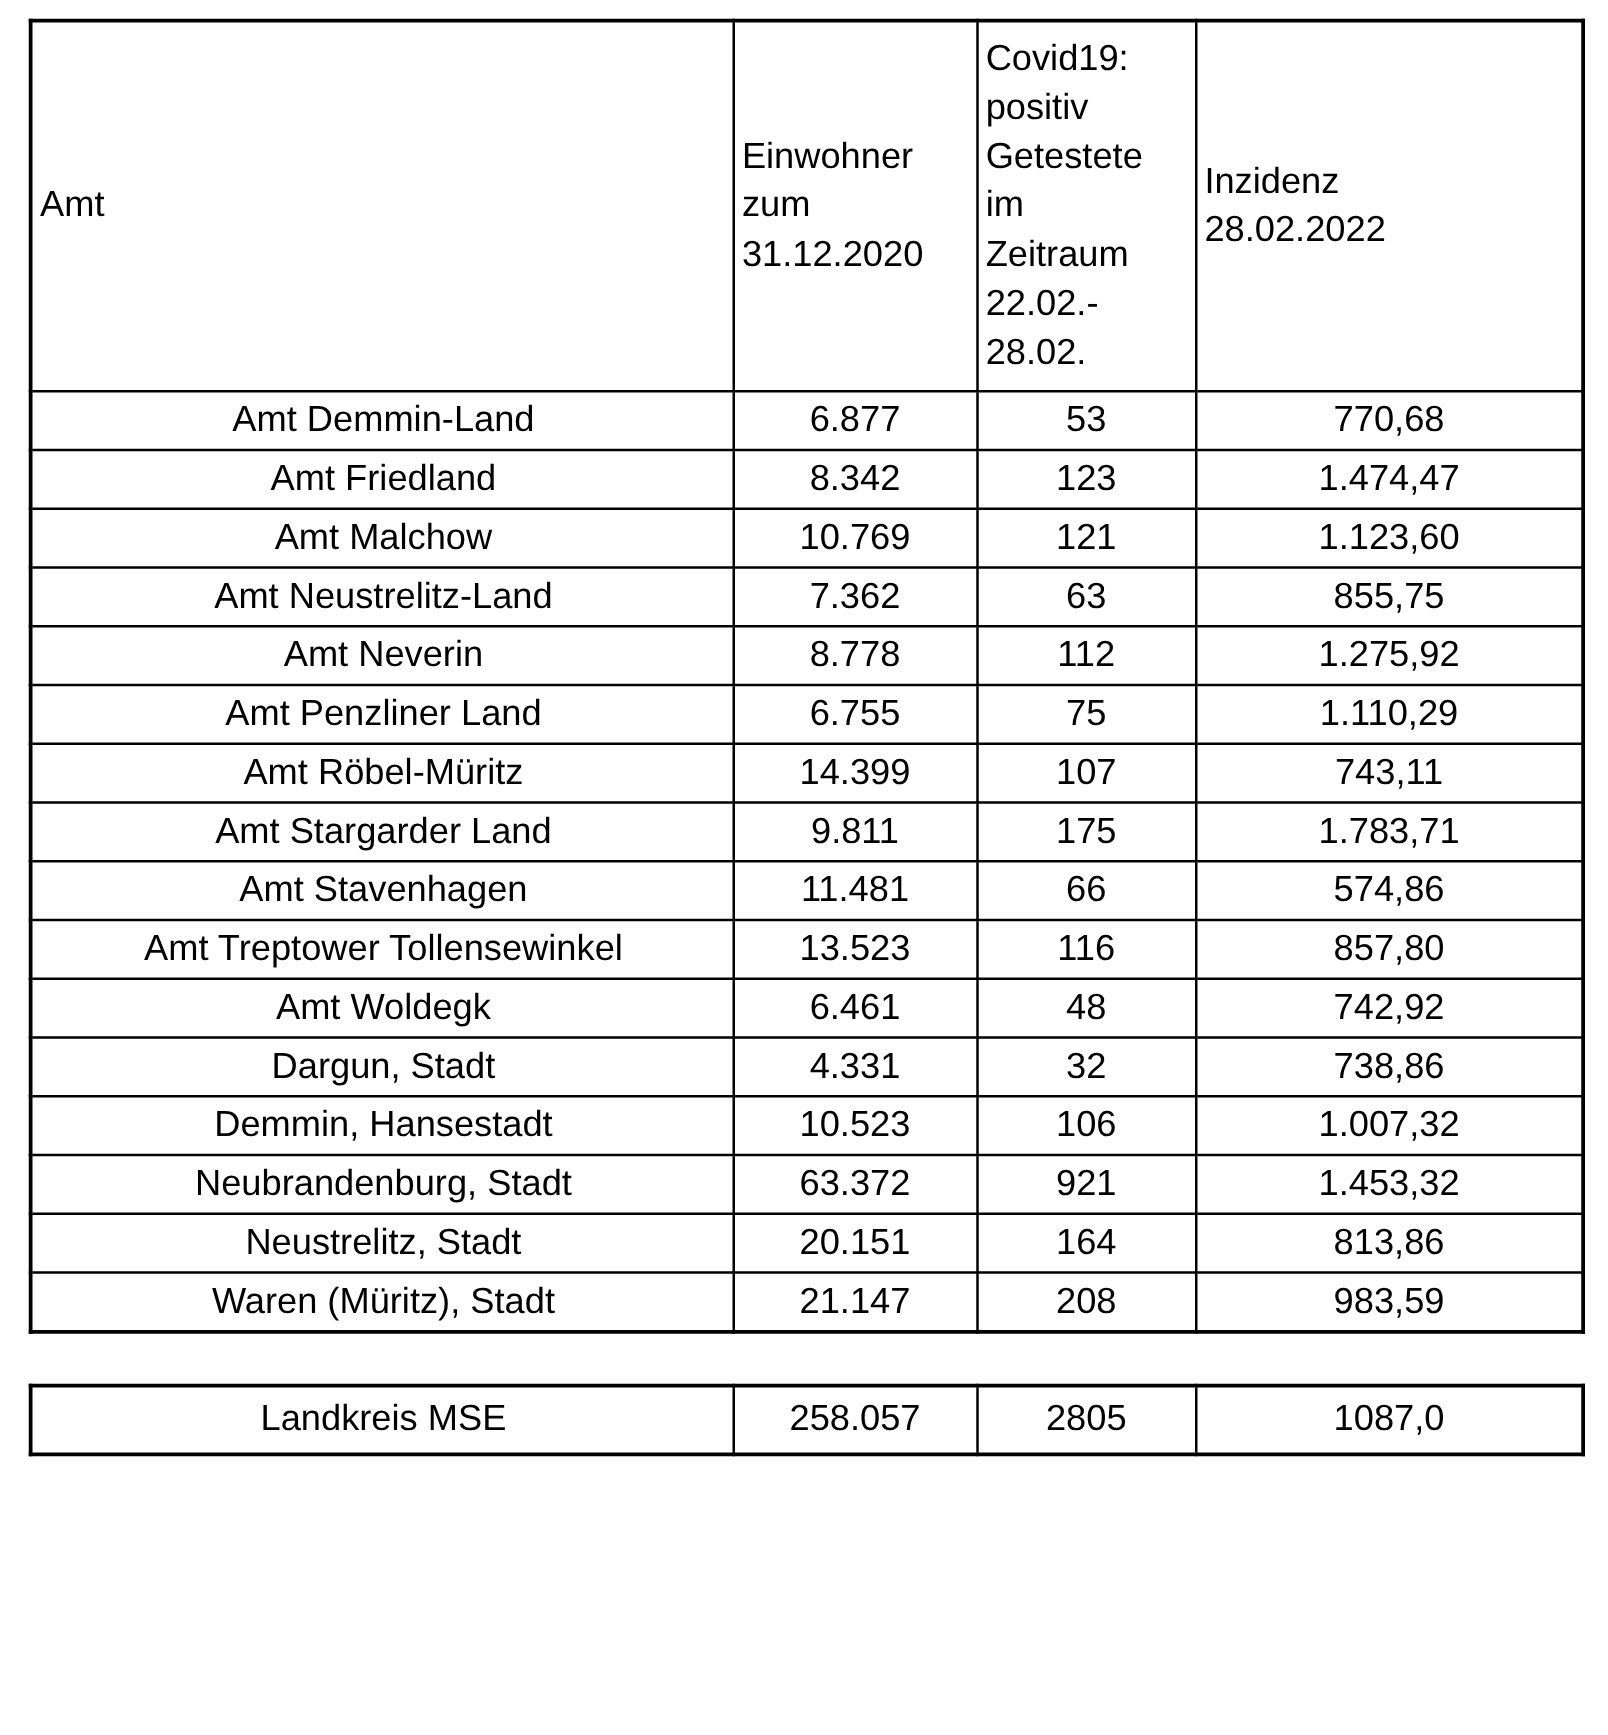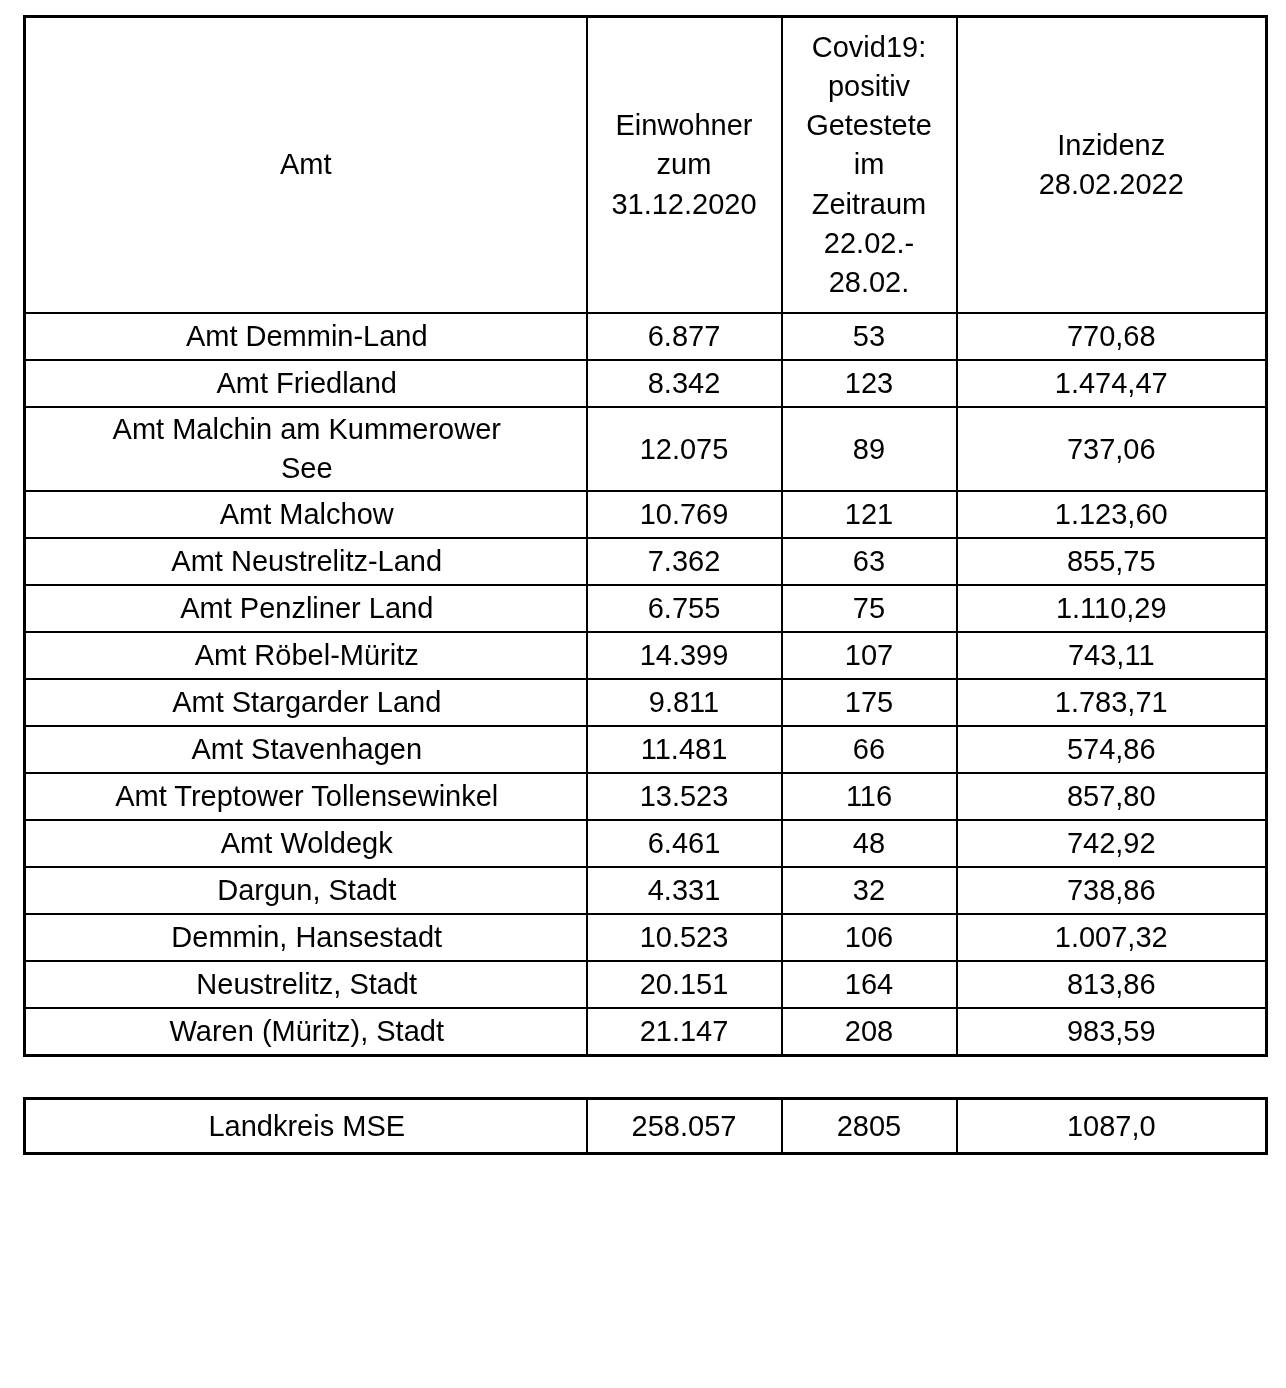--- a/index.html
+++ b/index.html
@@ -31,21 +31,21 @@
   col.c-inz   { width: 310px; }
   th, td {
     border: 2px solid #000000;
     font-weight: normal;
     vertical-align: middle;
     white-space: pre-line;
     padding: 2px 6px;
     overflow: hidden;
   }
   th {
-    text-align: center;
+    text-align: left;
     height: 290px;
     margin-top: 48px;
   }
   td.amt {
     text-align: center;
     padding-left: 8px;
   }
   td.num {
     text-align: center;
   }
@@ -98,39 +98,38 @@
         <td class="num">53</td>
         <td class="num">770,68</td>
       </tr>
       <tr>
         <td class="amt">Amt Friedland</td>
         <td class="num">8.342</td>
         <td class="num">123</td>
         <td class="num">1.474,47</td>
       </tr>
       <tr>
-        <td class="amt">Amt Malchin am Kummerower
-See</td>
-        <td class="num">12.075</td>
-        <td class="num">89</td>
-        <td class="num">737,06</td>
-      </tr>
-      <tr>
         <td class="amt">Amt Malchow</td>
         <td class="num">10.769</td>
         <td class="num">121</td>
         <td class="num">1.123,60</td>
       </tr>
       <tr>
         <td class="amt">Amt Neustrelitz-Land</td>
         <td class="num">7.362</td>
         <td class="num">63</td>
         <td class="num">855,75</td>
       </tr>
       <tr>
+        <td class="amt">Amt Neverin</td>
+        <td class="num">8.778</td>
+        <td class="num">112</td>
+        <td class="num">1.275,92</td>
+      </tr>
+      <tr>
         <td class="amt">Amt Penzliner Land</td>
         <td class="num">6.755</td>
         <td class="num">75</td>
         <td class="num">1.110,29</td>
       </tr>
       <tr>
         <td class="amt">Amt Röbel-Müritz</td>
         <td class="num">14.399</td>
         <td class="num">107</td>
         <td class="num">743,11</td>
@@ -163,20 +162,26 @@
         <td class="amt">Dargun, Stadt</td>
         <td class="num">4.331</td>
         <td class="num">32</td>
         <td class="num">738,86</td>
       </tr>
       <tr>
         <td class="amt">Demmin, Hansestadt</td>
         <td class="num">10.523</td>
         <td class="num">106</td>
         <td class="num">1.007,32</td>
+      </tr>
+      <tr>
+        <td class="amt">Neubrandenburg, Stadt</td>
+        <td class="num">63.372</td>
+        <td class="num">921</td>
+        <td class="num">1.453,32</td>
       </tr>
       <tr>
         <td class="amt">Neustrelitz, Stadt</td>
         <td class="num">20.151</td>
         <td class="num">164</td>
         <td class="num">813,86</td>
       </tr>
       <tr>
         <td class="amt">Waren (Müritz), Stadt</td>
         <td class="num">21.147</td>

